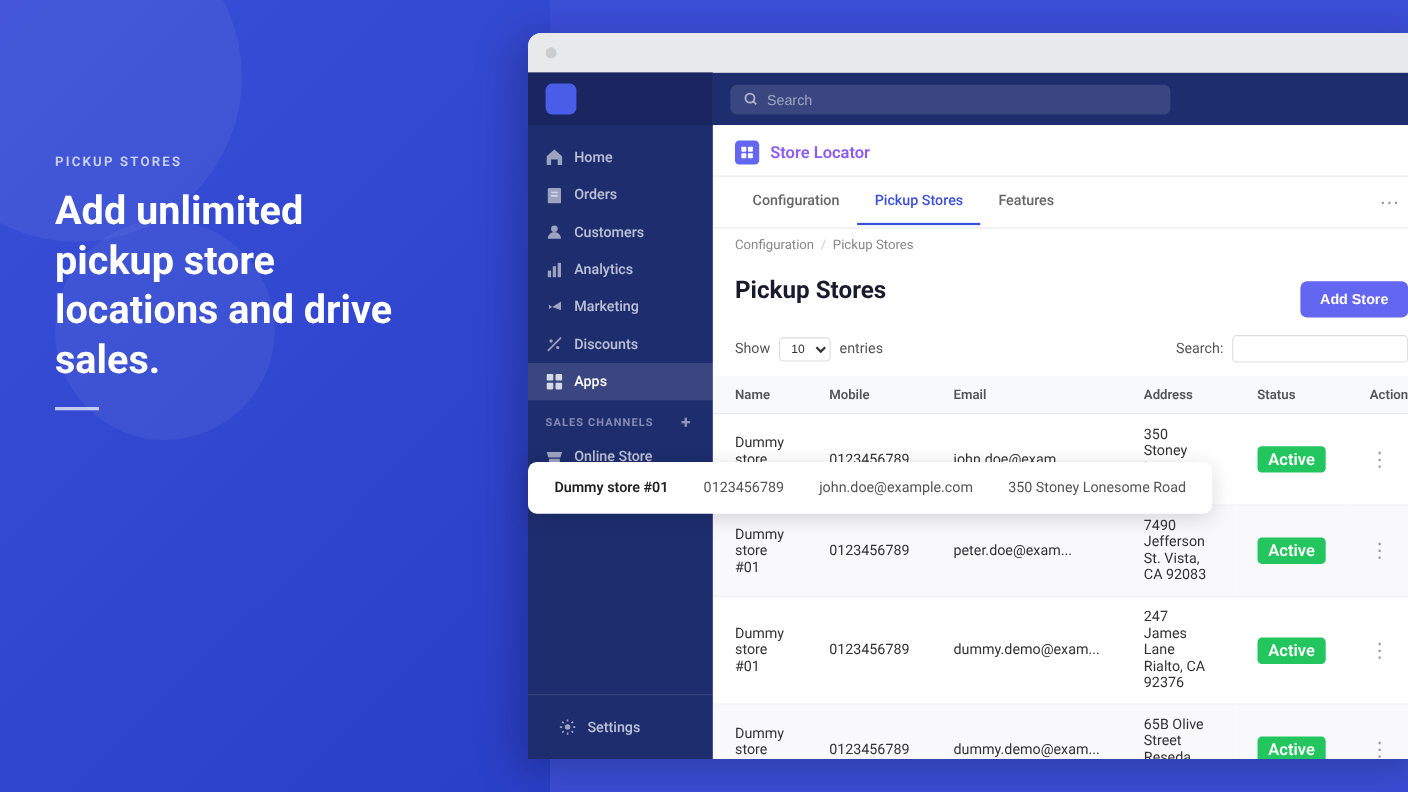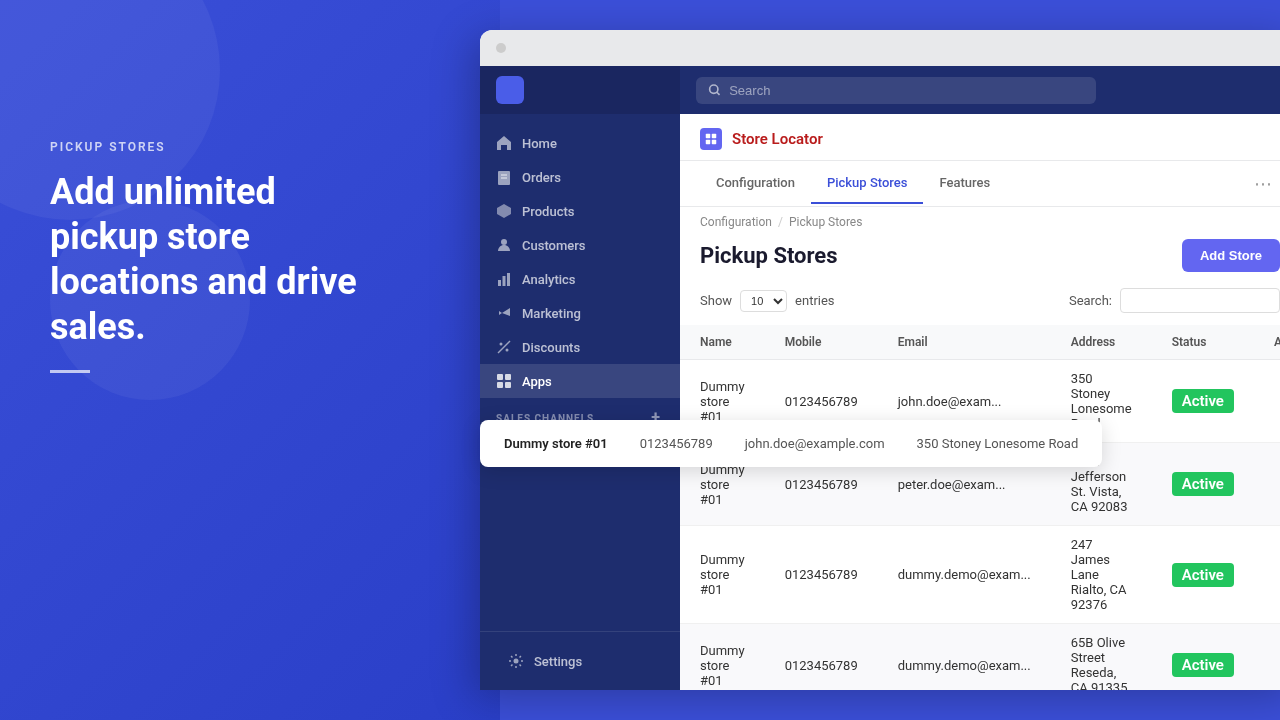--- a/index.html
+++ b/index.html
@@ -98,21 +98,21 @@
     }
 
     
     .app-layout {
       display: flex;
       height: calc(100% - 36px);
     }
 
     
     .sidebar {
-      width: 200px;
+      width: 168px;
       background: #1e2d6e;
       flex-shrink: 0;
       display: flex;
       flex-direction: column;
       padding-top: 0;
     }
     .sidebar-header {
       height: 48px;
       background: #1a2660;
       display: flex;
@@ -229,21 +229,21 @@
     .app-header-icon {
       width: 22px; height: 22px;
       background: #6366f1;
       border-radius: 4px;
       display: flex; align-items: center; justify-content: center;
       color: white; font-size: 10px;
     }
     .app-header-title {
       font-size: 15px;
       font-weight: 600;
-      color: #b91c1c;
+      color: #8b5cf6;
     }
 
     
     .tabs {
       display: flex;
       align-items: center;
       padding: 0 20px;
       border-bottom: 1px solid #e8e9eb;
       gap: 0;
       justify-content: space-between;
@@ -294,20 +294,21 @@
     }
     .add-store-btn {
       background: #6366f1;
       color: white;
       border: none;
       border-radius: 6px;
       padding: 9px 18px;
       font-size: 13px;
       font-weight: 600;
       cursor: pointer;
+      margin-top: 16px;
     }
 
     
     .table-controls {
       display: flex;
       align-items: center;
       justify-content: space-between;
       padding: 0 20px 12px;
     }
     .show-entries {
@@ -444,26 +445,20 @@
 
         <div class="nav-item">
           <svg class="nav-icon" viewBox="0 0 16 16" fill="currentColor">
               <rect x="2" y="2" width="12" height="14" rx="1"></rect>
               <line x1="5" y1="6" x2="11" y2="6" stroke="white" stroke-width="1.5"></line>
               <line x1="5" y1="9" x2="11" y2="9" stroke="white" stroke-width="1.5"></line>
             </svg>
           <span>Orders</span>
         </div>
 
-        <div class="nav-item">
-          <svg class="nav-icon" viewBox="0 0 16 16" fill="currentColor">
-              <path d="M8 1l7 4v6l-7 4L1 11V5l7-4z" opacity="0.8"></path>
-            </svg>
-          <span>Products</span>
-        </div>
 
         <div class="nav-item">
           <svg class="nav-icon" viewBox="0 0 16 16" fill="currentColor">
               <circle cx="8" cy="5" r="3"></circle>
               <path d="M2 14c0-3.3 2.7-6 6-6s6 2.7 6 6"></path>
             </svg>
           <span>Customers</span>
         </div>
 
         <div class="nav-item">

